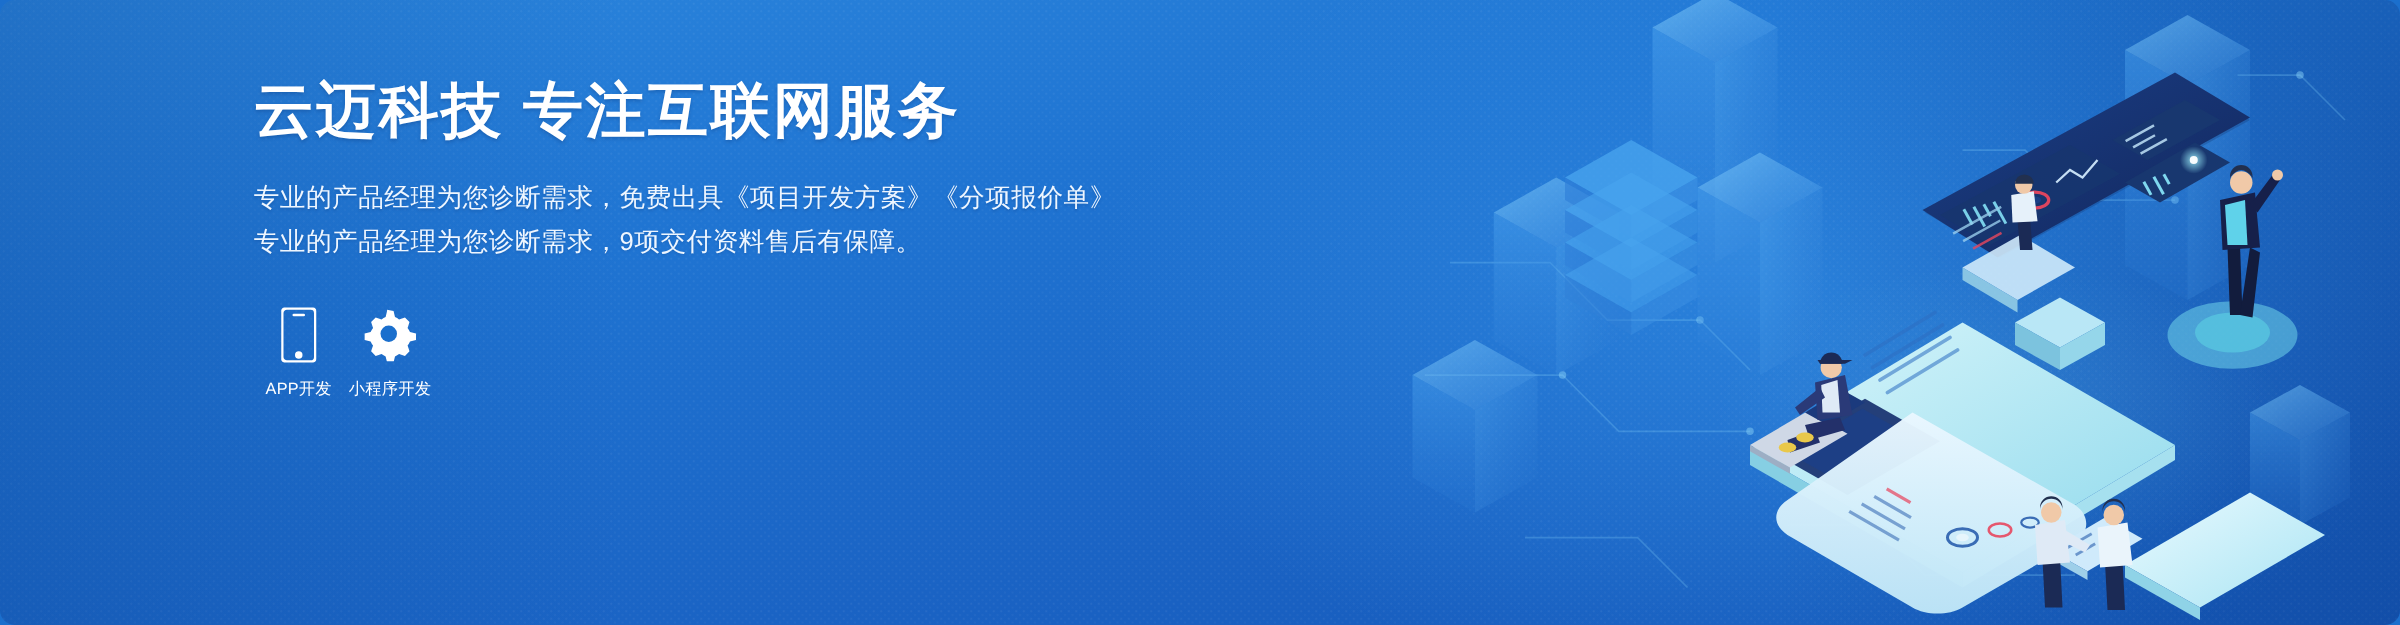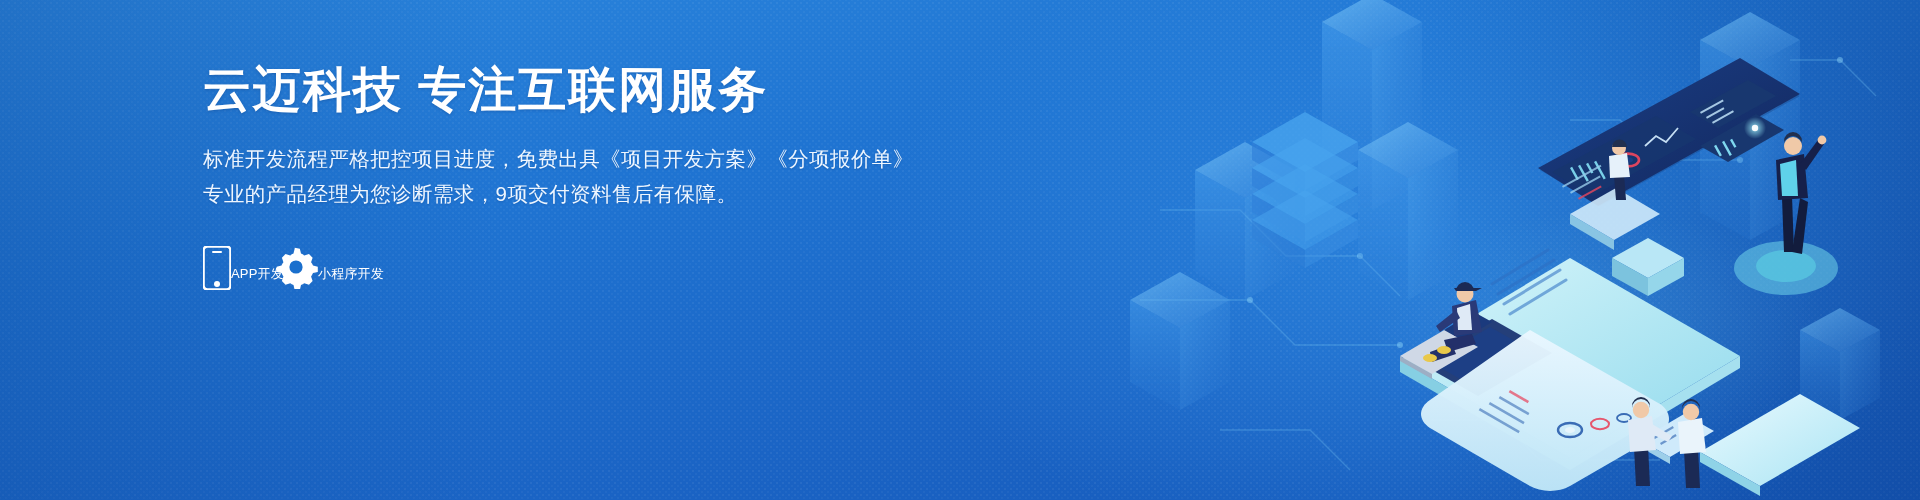--- a/index.html
+++ b/index.html
@@ -10,20 +10,21 @@
   }
 
   
   .banner {
     position:relative;
     width:1920px; height:500px;
     overflow:hidden;
     background:
       radial-gradient(ellipse 900px 520px at 1430px 240px, rgba(54,150,235,0.55) 0%, rgba(54,150,235,0) 62%),
       linear-gradient(170deg, #2b86dd 0%, #1f74d2 34%, #1a63c4 72%, #1558b9 100%);
+    border-radius: 12px;
   }
   
   .texture {
     position:absolute; inset:0;
     background-image:
       radial-gradient(rgba(255,255,255,0.055) 1px, transparent 1.2px),
       radial-gradient(rgba(255,255,255,0.035) 1px, transparent 1.2px);
     background-size: 6px 6px, 6px 6px;
     background-position: 0 0, 3px 3px;
     pointer-events:none;
@@ -63,21 +64,21 @@
 
   
   .services {
     margin-top:34px;
     display:flex;
     align-items:flex-start;
   }
   .service {
     width:72px;
     display:flex;
-    flex-direction:row;
+    flex-direction:column;
     align-items:center;
     margin-right:1px;
   }
   .service-icon {
     height:46px;
     display:flex; align-items:center; justify-content:center;
   }
   .service-icon svg { display:block; }
   .service-label {
     margin-top:11px;
@@ -400,21 +401,21 @@
   </div>
 
   <div class="texture"></div>
   <div class="vignette"></div>
 
   <div class="content">
 
     <div class="headline">云迈科技 专注互联网服务</div>
 
     <div class="subtitle">
-      <span class="subtitle-line">标准开发流程严格把控项目进度，免费出具《项目开发方案》《分项报价单》</span>
+      <span class="subtitle-line">专业的产品经理为您诊断需求，免费出具《项目开发方案》《分项报价单》</span>
       <span class="subtitle-line">专业的产品经理为您诊断需求，9项交付资料售后有保障。</span>
     </div>
 
     <div class="services">
 
       <div class="service">
         <div class="service-icon">
           <svg width="28" height="44" viewBox="0 0 28 44" fill="#ffffff">
             <rect x="0.5" y="0.5" width="27" height="43" rx="4" ry="4" fill="none" stroke="#ffffff" stroke-width="2.6"></rect>
             <rect x="9" y="5" width="10" height="2" rx="1"></rect>

